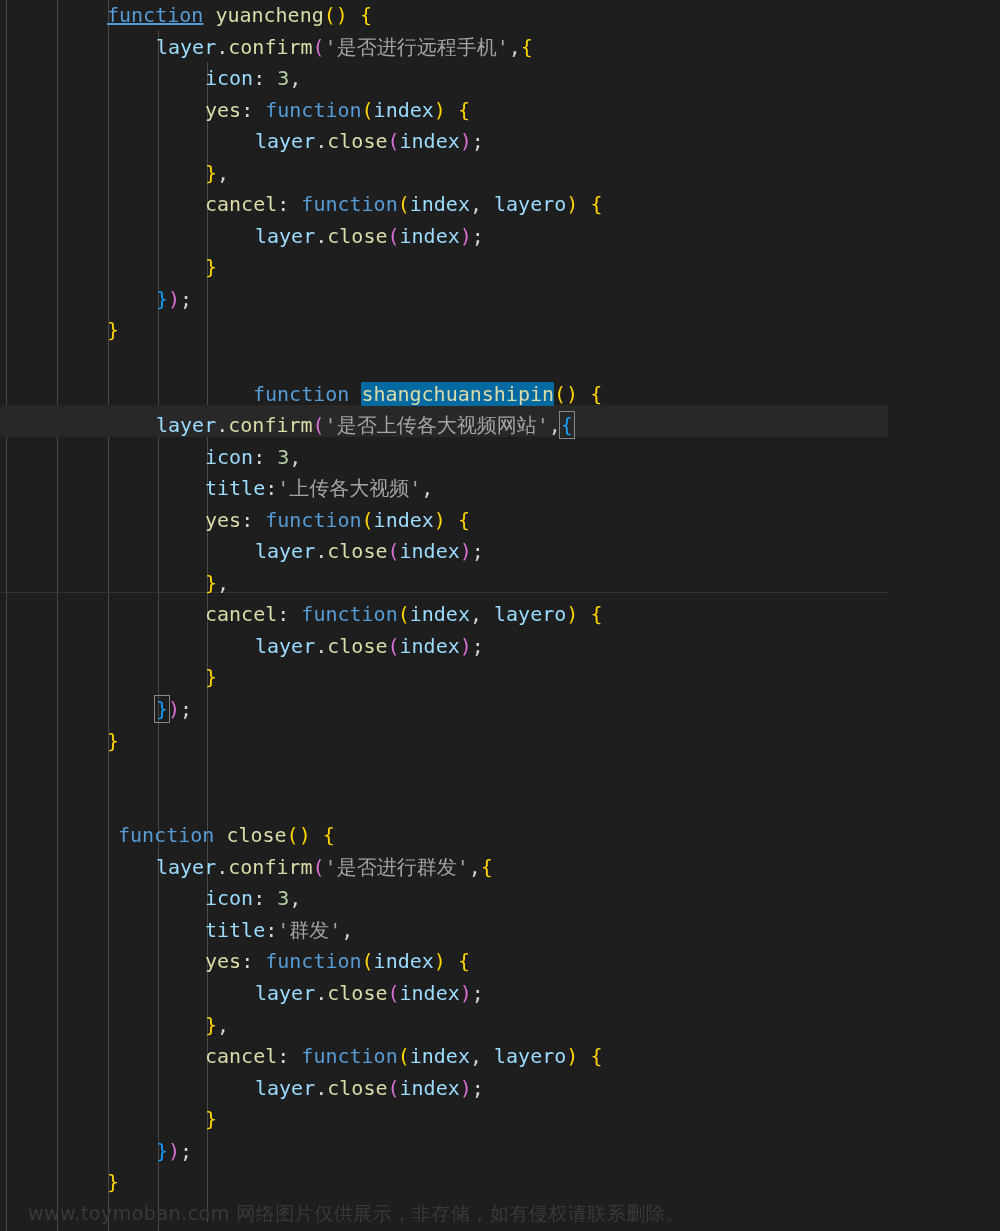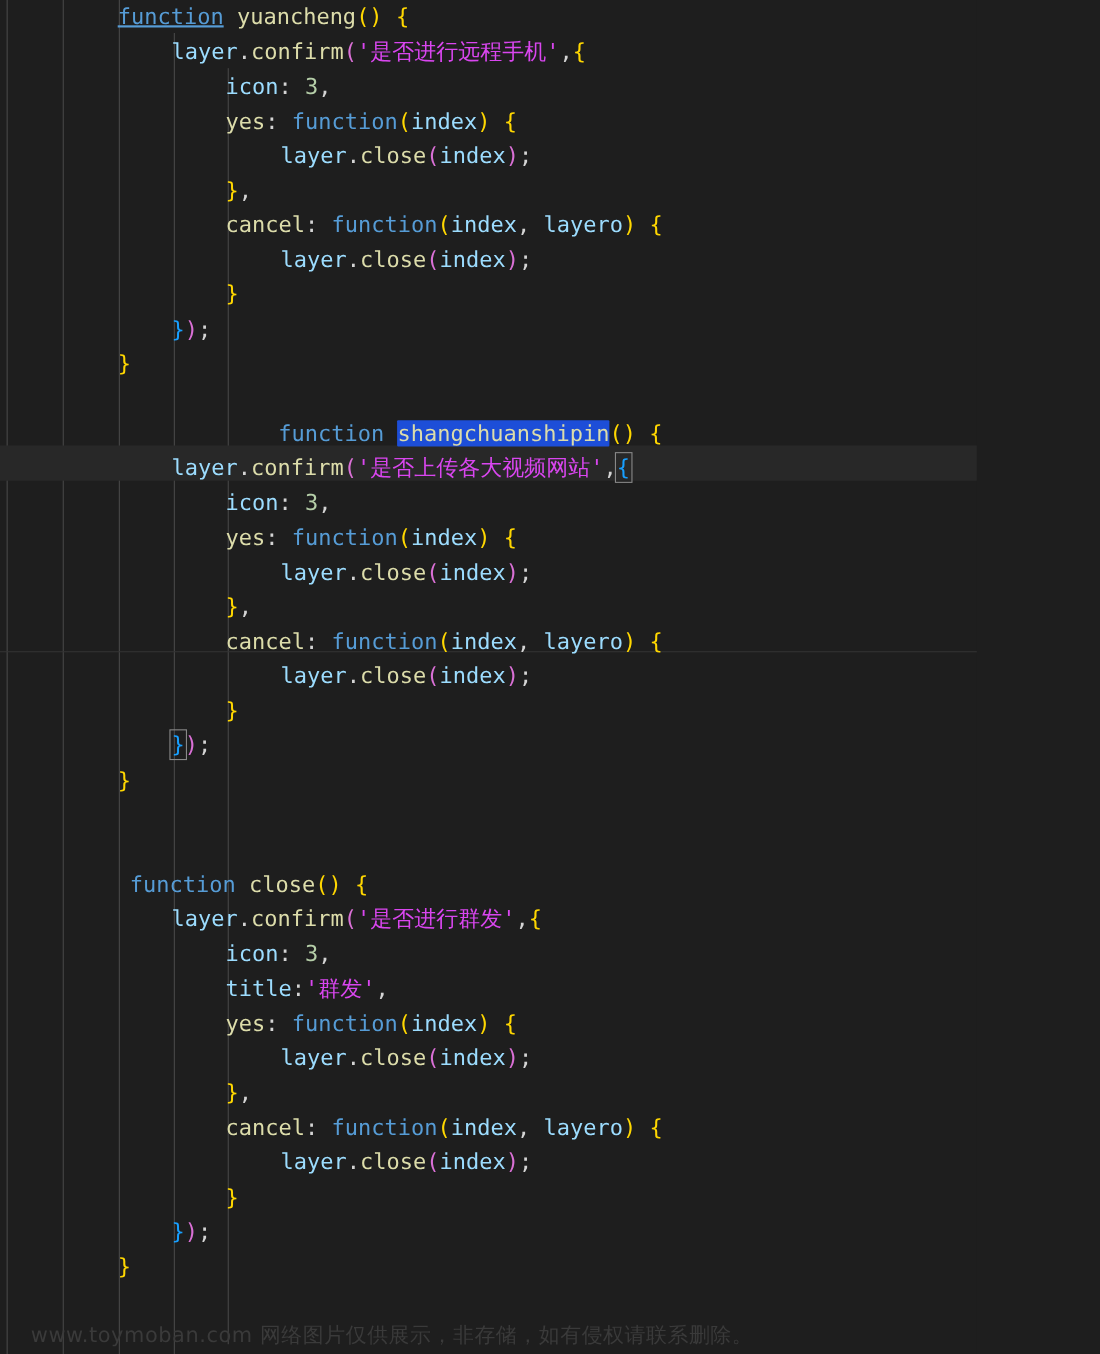--- a/index.html
+++ b/index.html
@@ -74,30 +74,30 @@
     top: 0;
     white-space: pre;
   }
 
   
   .kw        { color: #569cd6; }            
   .kw-hover  { color: #569cd6; text-decoration: underline; }
   .fn        { color: #dcdcaa; }            
   .prop      { color: #9cdcfe; }            
   .var       { color: #9cdcfe; }            
-  .str       { color: #d946ef; text-align: center; }            
+  .str       { color: #a3a3a3; text-align: center; }            
   .num       { color: #b5cea8; }            
   .punc      { color: #d4d4d4; }            
   .br-y      { color: #ffd700; }            
   .br-m      { color: #da70d6; }            
   .br-b      { color: #179fff; }            
 
   
   .sel {
-    background: #1d4ed8;
+    background: #0369a1;
     color: #dcdcaa;
     border-radius: 1px;
   }
 
   
   .bracket-match {
     outline: 1px solid #888888;
     outline-offset: 1px;
   }
 
@@ -155,20 +155,21 @@
     <div class="line"><span class="line-inner" style="left:107px"><span class="br-y">}</span></span></div>
 
     <div class="line"><span class="line-inner" style="left:0px"> </span></div>
 
     <div class="line"><span class="line-inner" style="left:253px"><span class="kw">function</span> <span class="sel">shangchuanshipin</span><span class="br-y">()</span> <span class="br-y">{</span></span></div>
 
     <div class="line"><span class="line-inner" style="left:156px"><span class="prop">layer</span><span class="punc">.</span><span class="fn">confirm</span><span class="br-m">(</span><span class="str">'是否上传各大视频网站'</span><span class="punc">,</span><span class="br-b bracket-match">{</span></span></div>
 
     <div class="line"><span class="line-inner" style="left:205px"><span class="prop">icon</span><span class="punc">: </span><span class="num">3</span><span class="punc">,</span></span></div>
 
+    <div class="line"><span class="line-inner" style="left:205px"><span class="prop">title</span><span class="punc">:</span><span class="str">'上传各大视频'</span><span class="punc">,</span></span></div>
 
     <div class="line"><span class="line-inner" style="left:205px"><span class="fn">yes</span><span class="punc">: </span><span class="kw">function</span><span class="br-y">(</span><span class="var">index</span><span class="br-y">)</span> <span class="br-y">{</span></span></div>
 
     <div class="line"><span class="line-inner" style="left:255px"><span class="prop">layer</span><span class="punc">.</span><span class="fn">close</span><span class="br-m">(</span><span class="var">index</span><span class="br-m">)</span><span class="punc">;</span></span></div>
 
     <div class="line"><span class="line-inner" style="left:205px"><span class="br-y">}</span><span class="punc">,</span></span></div>
 
     <div class="line"><span class="line-inner" style="left:205px"><span class="fn">cancel</span><span class="punc">: </span><span class="kw">function</span><span class="br-y">(</span><span class="var">index</span><span class="punc">, </span><span class="var">layero</span><span class="br-y">)</span> <span class="br-y">{</span></span></div>
 
     <div class="line"><span class="line-inner" style="left:255px"><span class="prop">layer</span><span class="punc">.</span><span class="fn">close</span><span class="br-m">(</span><span class="var">index</span><span class="br-m">)</span><span class="punc">;</span></span></div>

